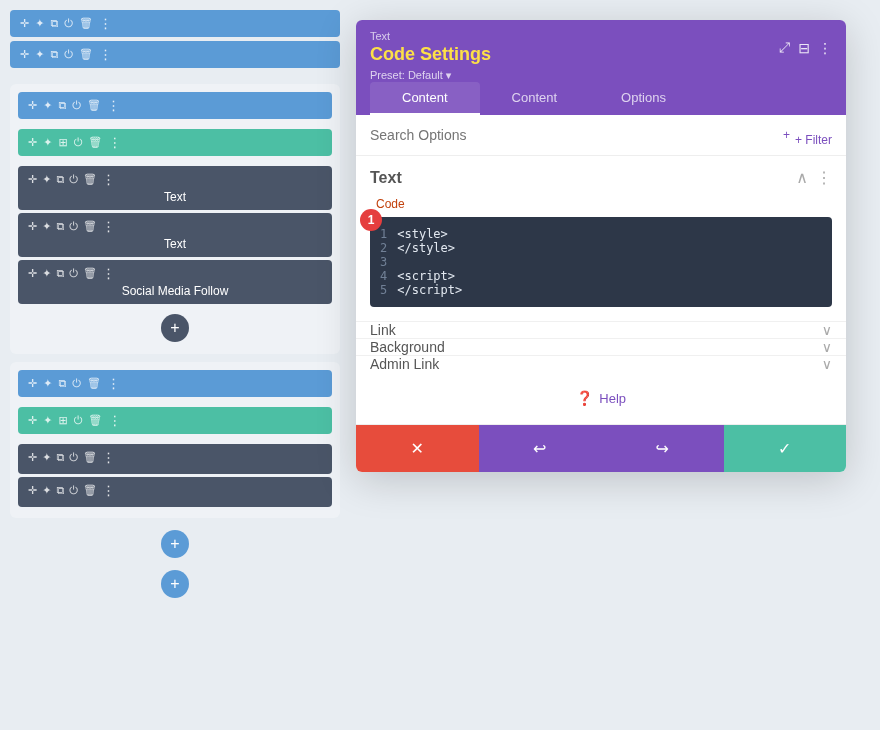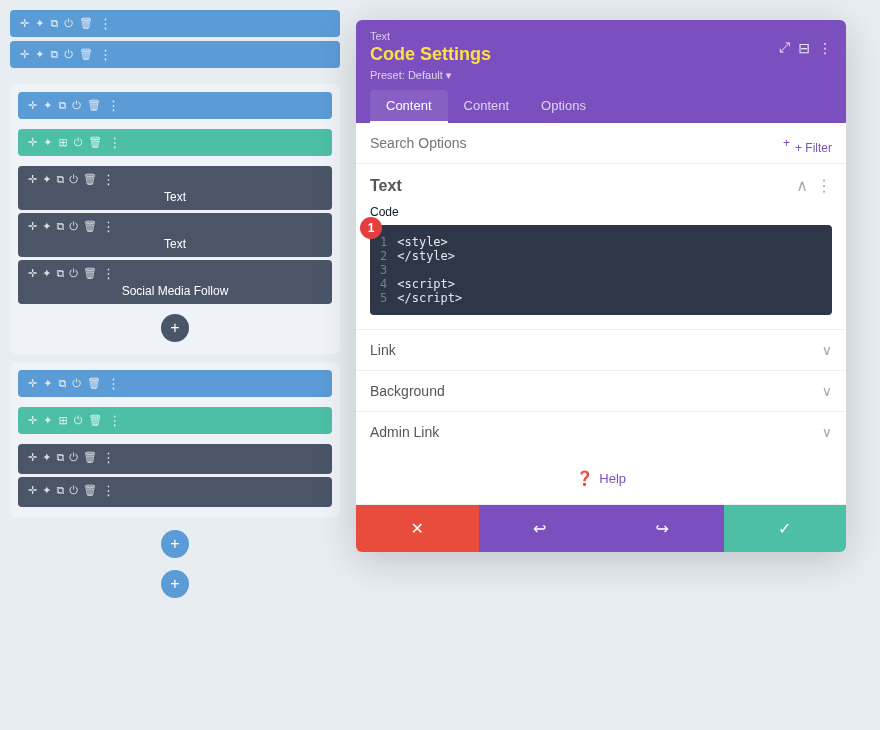--- a/index.html
+++ b/index.html
@@ -114,28 +114,27 @@
       align-items: center;
     }
     .settings-header-icon {
       color: rgba(255,255,255,0.85);
       font-size: 14px;
       cursor: pointer;
     }
     .settings-preset {
       color: rgba(255,255,255,0.75);
       font-size: 11px;
-      margin-bottom: 8px;
     }
     .settings-tabs {
       display: flex;
       gap: 0;
     }
     .settings-tab {
-      padding: 8px 16px;
+      padding: 8px 32px;
       color: rgba(255,255,255,0.75);
       font-size: 13px;
       cursor: pointer;
       border-bottom: 2px solid transparent;
     }
     .settings-tab.active {
       color: #fff;
       border-bottom: 2px solid #fff;
       background: rgba(255,255,255,0.1);
       border-radius: 4px 4px 0 0;
@@ -186,22 +185,22 @@
       display: flex;
       gap: 8px;
       align-items: center;
     }
     .section-title-icon {
       color: #aaa;
       cursor: pointer;
     }
 
     .code-label {
-      padding: 2px 14px 6px;
-      color: #0f172a;
+      padding: 2px 20px 6px;
+      color: #c2410c;
       font-size: 12px;
     }
     .code-editor {
       margin: 0 14px 14px;
       background: #2d3748;
       border-radius: 4px;
       padding: 10px;
       position: relative;
     }
     .code-line-numbers {
@@ -233,21 +232,21 @@
       color: #fff;
       font-size: 12px;
       font-weight: bold;
       display: flex; align-items: center; justify-content: center;
     }
 
     .collapsible-row {
       display: flex;
       align-items: center;
       justify-content: space-between;
-      padding: 12px 14px;
+      padding: 0 14px;
       border-top: 1px solid #f0f0f0;
       cursor: pointer;
     }
     .collapsible-label {
       color: #555;
       font-size: 14px;
     }
     .chevron {
       color: #aaa;
       font-size: 14px;

